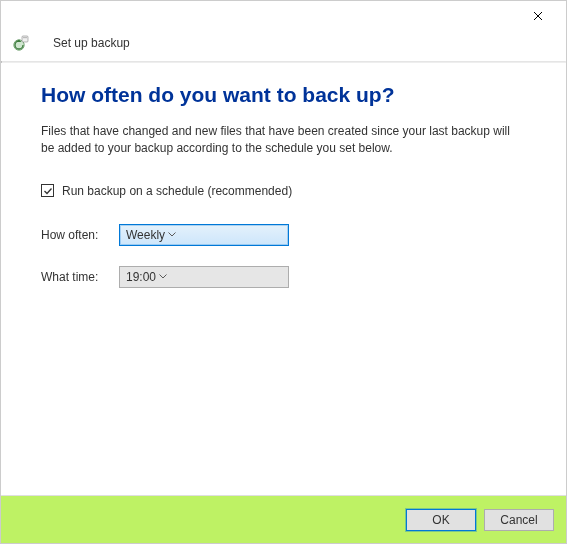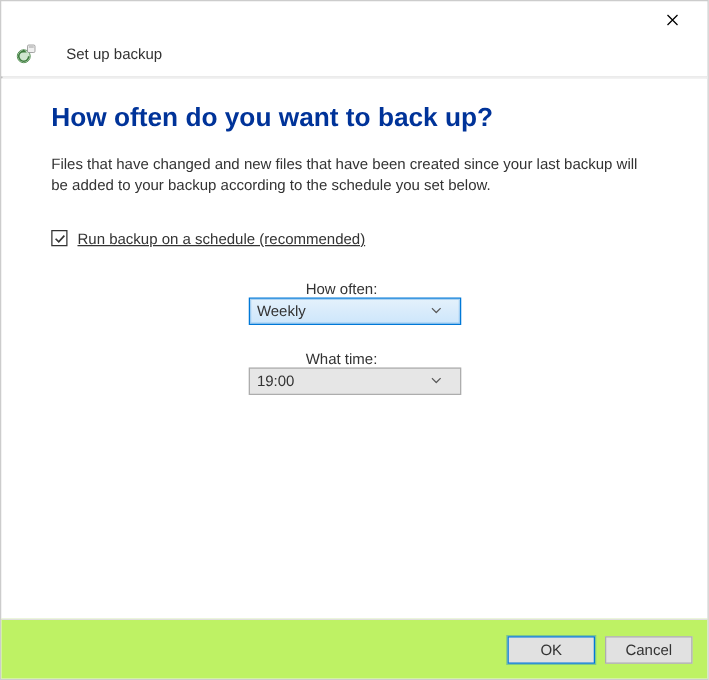--- a/index.html
+++ b/index.html
@@ -62,50 +62,47 @@
       color: #333;
       line-height: 1.45;
       margin-bottom: 26px;
       max-width: 480px;
     }
     .check-row {
       display: flex;
       align-items: center;
       gap: 8px;
       margin-bottom: 26px;
-      text-decoration: underline;
     }
     .checkbox {
       width: 13px; height: 13px;
       border: 1px solid #333;
       display: inline-flex;
       align-items: center;
       justify-content: center;
       background: #fff;
     }
     .checkbox svg { width: 10px; height: 10px; }
     .form-row {
       display: flex;
       align-items: center;
       margin-bottom: 20px;
-      flex-direction: column;
     }
     .form-label {
       width: 78px;
       font-size: 12px;
       color: #333;
     }
     .select {
       width: 170px;
       height: 22px;
       border: 1px solid #adadad;
       background: #e6e6e6;
       display: flex;
       align-items: center;
-      justify-content: space-between;
       padding: 0 12px 0 6px;
       font-size: 12px;
       color: #333;
       position: relative;
     }
     .select.focused {
       border-color: #0078d7;
       background: linear-gradient(#e4f1fb,#cde6fb);
       box-shadow: 0 0 0 1px rgba(0,120,215,0.25) inset;
     }

